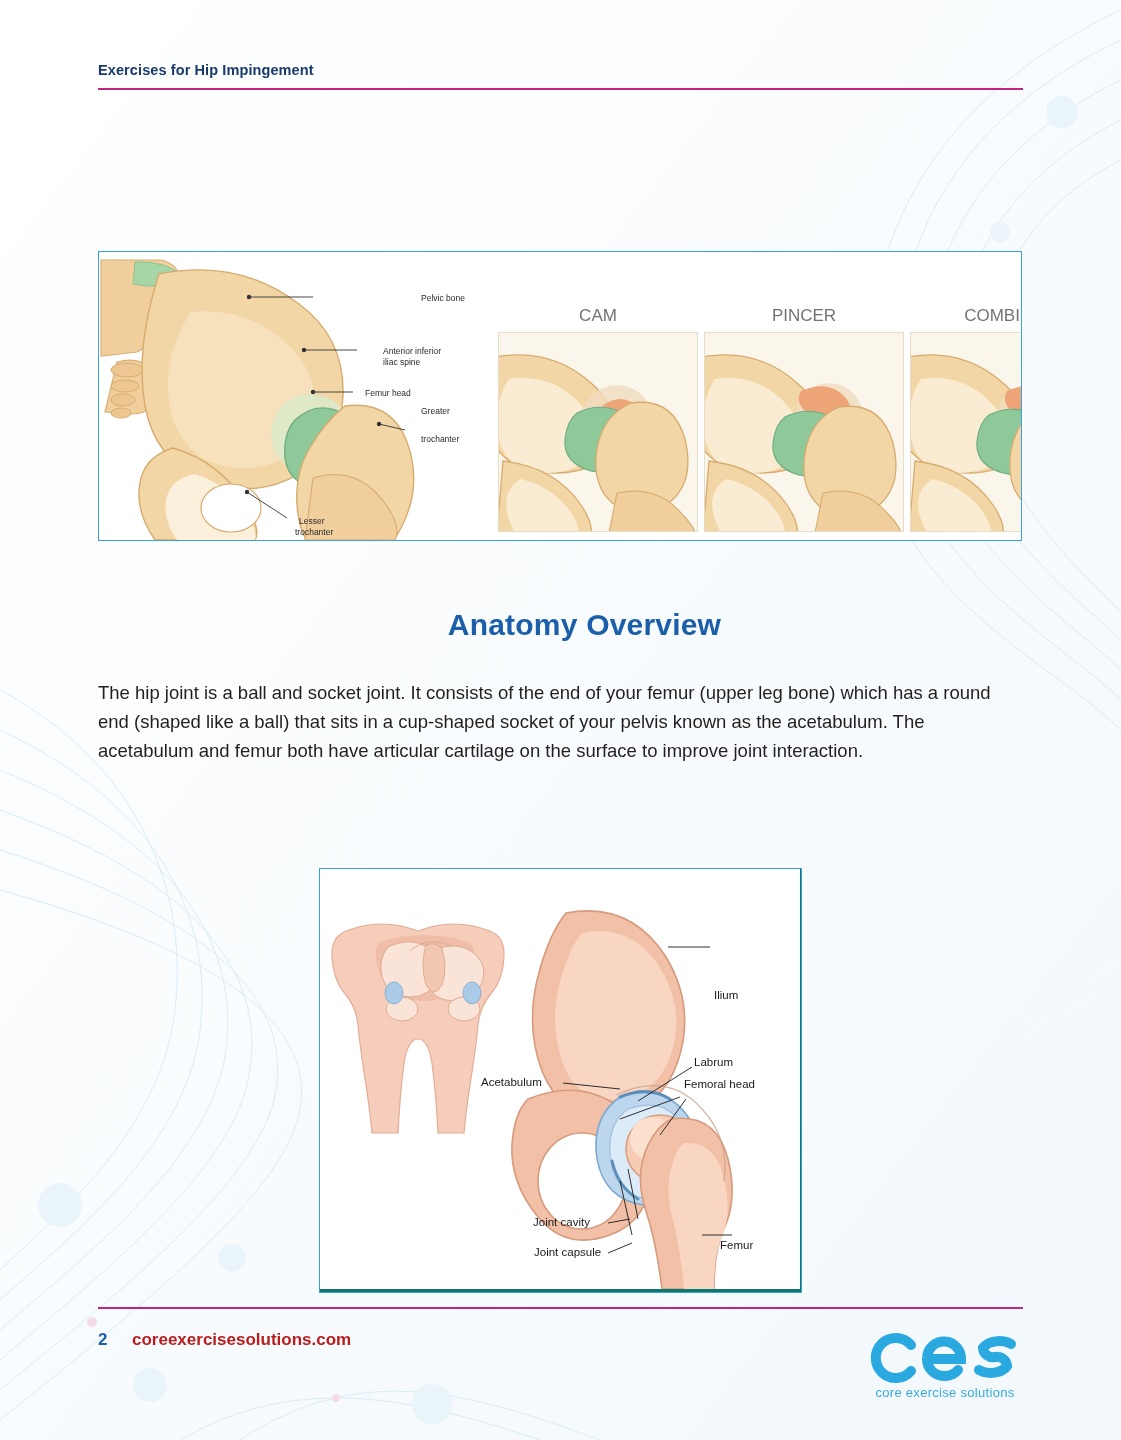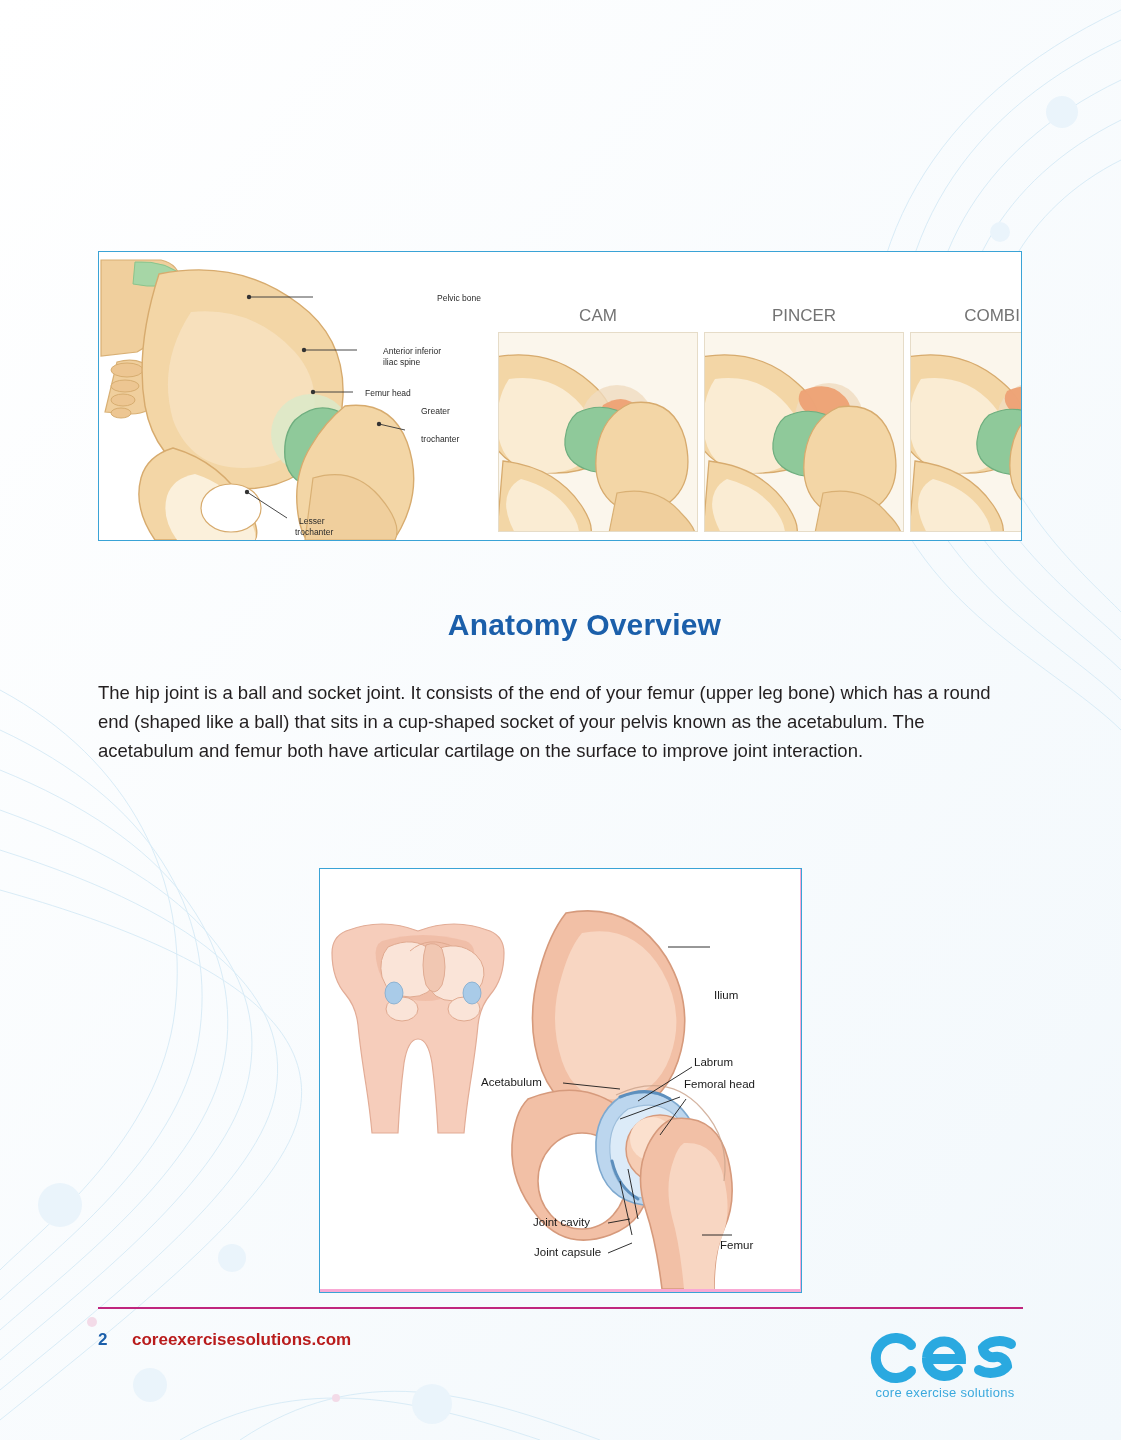--- a/index.html
+++ b/index.html
@@ -126,21 +126,21 @@
   }
 
   
   .fig-hip {
     position: absolute;
     left: 319px;
     top: 868px;
     width: 483px;
     height: 425px;
     border: 1.5px solid #3aa3d6;
-    background: #f9a8d4;
+    background: #0f766e;
     box-sizing: border-box;
     overflow: hidden;
     padding-left: 32px;
   }
   .hip-title {
     position: absolute;
     top: 17px;
     width: 100%;
     text-align: center;
     font-size: 23px;
@@ -233,20 +233,24 @@
     </g>
     <g fill="#f3dbe8">
       <circle cx="92" cy="1322" r="5"></circle>
       <circle cx="336" cy="1398" r="4"></circle>
     </g>
   </svg>
 </div>
 
 <div class="page">
 
+  <div class="header">
+    <div class="header-title">Exercises for Hip Impingement</div>
+    <div class="header-rule"></div>
+  </div>
 
 
   <div class="fig-fai">
 
     <svg width="370" height="288" viewBox="0 0 370 288" style="position:absolute;left:0;top:0;" xmlns="http://www.w3.org/2000/svg">
       <rect width="370" height="288" fill="#ffffff"></rect>
 
       <g fill="#f0cf9d" stroke="#d9b074" stroke-width="1.2">
         <path d="M2 8 h60 q18 4 20 22 q3 24 -10 40 q-18 22 -34 30 L2 104 Z"></path>
         <path d="M18 110 q22 -6 36 8 q12 14 6 28 q-8 16 -28 16 L6 160 Z"></path>
@@ -286,21 +290,21 @@
       </g>
       <g fill="#333333">
         <circle cx="150" cy="45" r="2.2"></circle>
         <circle cx="205" cy="98" r="2.2"></circle>
         <circle cx="214" cy="140" r="2.2"></circle>
         <circle cx="280" cy="172" r="2.2"></circle>
         <circle cx="148" cy="240" r="2.2"></circle>
       </g>
     </svg>
 
-    <div class="fai-anno" style="left:302px; top:41px;padding-left:36px;">Pelvic bone</div>
+    <div class="fai-anno" style="left:286px; top:41px;padding-left:36px;">Pelvic bone</div>
     <div class="fai-anno" style="left:284px; top:94px;">Anterior inferior</div>
     <div class="fai-anno" style="left:284px; top:105px;">iliac spine</div>
     <div class="fai-anno" style="left:266px; top:136px;">Femur head</div>
     <div class="fai-anno" style="left:322px; top:154px;">Greater</div>
     <div class="fai-anno" style="left:322px; top:182px;">trochanter</div>
     <div class="fai-anno" style="left:200px; top:264px;">Lesser</div>
     <div class="fai-anno" style="left:196px; top:275px;">trochanter</div>
 
 
     <div class="fai-col-label" style="left:399px;">CAM</div>

